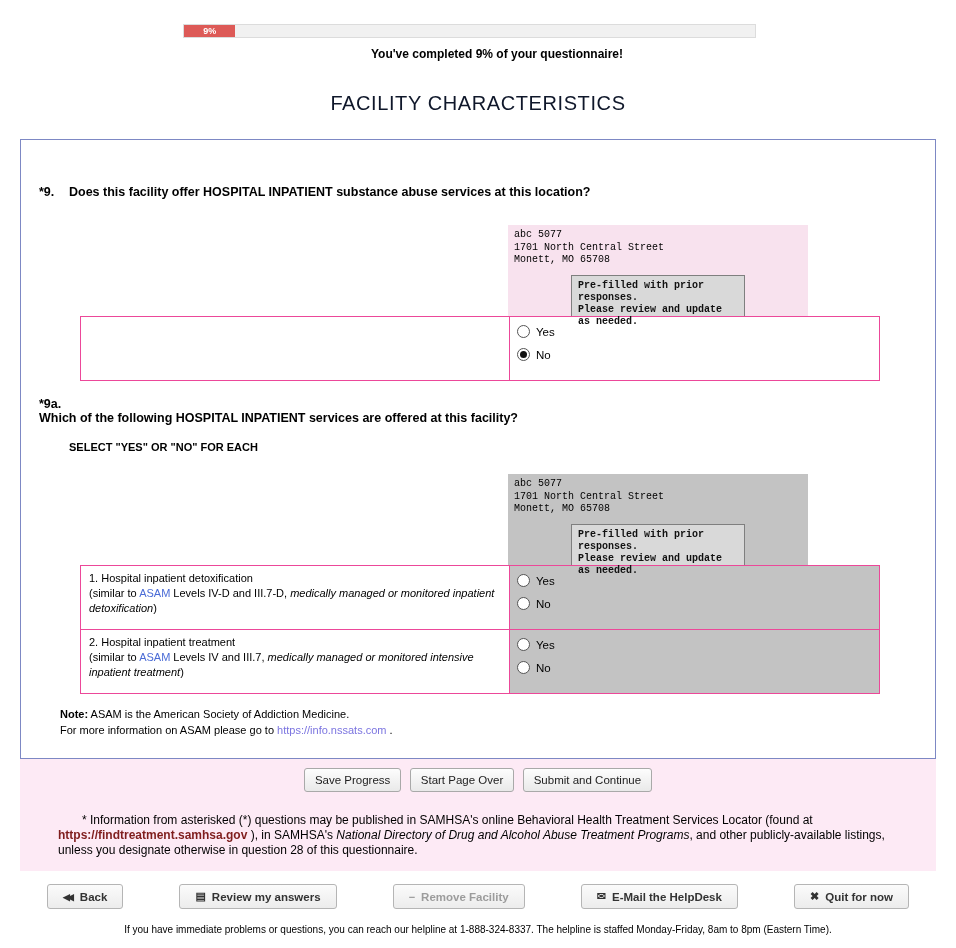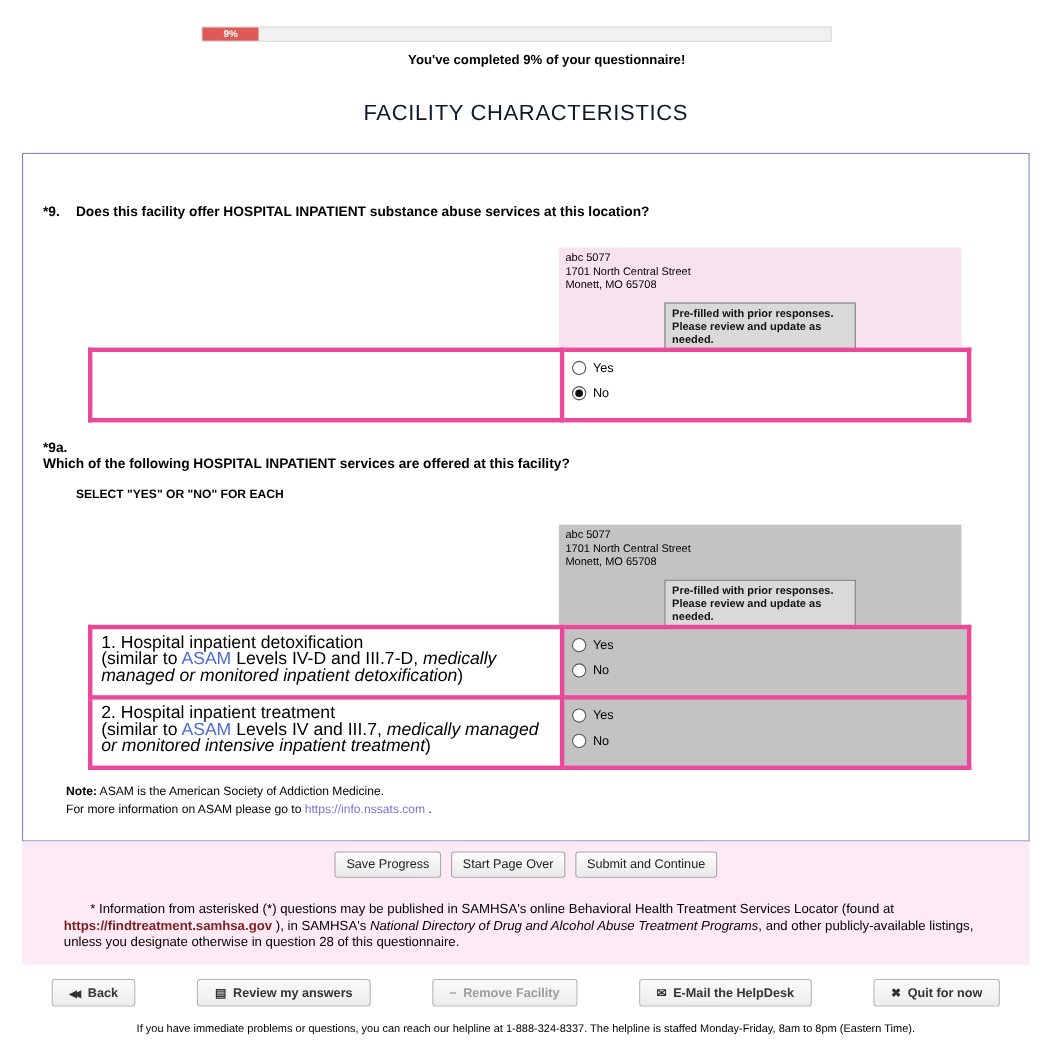--- a/index.html
+++ b/index.html
@@ -29,34 +29,34 @@
   .main-box {
     margin:24px 20px 0; border:1px solid #7d88c4; background:#fff; padding-bottom:20px;
   }
   .q-row { display:flex; margin:45px 18px 0; }
   .q-num { width:30px; font-weight:bold; font-size:12.5px; flex:none; }
   .q-text { font-weight:bold; font-size:12.5px; }
   .instruction { margin:16px 0 0 48px; font-weight:bold; font-size:11px; }
 
   
   .prefill-panel {
-    width:366px; margin-left:487px; margin-top:26px; height:91px; padding:4px 6px;
+    width:300px; margin-left:487px; margin-top:26px; height:91px; padding:4px 6px;font-family:Liberation Mono, monospace;
   }
   .prefill-panel.pink { background:#f8e2ee; }
   .prefill-panel.gray { background:#c3c3c3; }
   .facility-line { font-size:10px; line-height:12.5px; }
   .prefill-notice {
     width:174px; margin:8px auto 0; background:#d9d9d9; border:1px solid #7f7f7f;
     padding:4px 6px; font-size:10px; font-weight:bold; line-height:12px; color:#111;
   }
 
   
   .answer-table { border-collapse:collapse; margin-left:59px; }
-  .answer-table td { border:4px solid #ec4899; vertical-align:top; }
-  td.q-cell { width:429px; padding:5px 8px; font-size:16px; line-height:15px; background:#fff; }
+  .answer-table td { border:1px solid #ec4899; vertical-align:top; }
+  td.q-cell { width:429px; padding:5px 8px; font-size:11px; line-height:15px; background:#fff; }
   td.opt-cell { width:370px; height:64px; padding:8px 0 0 7px; background:#fff; }
   td.opt-cell.gray-bg { background:#c3c3c3; }
   .opt { display:flex; align-items:center; margin-bottom:10px; cursor:pointer; }
   .radio {
     width:13px; height:13px; border:1px solid #555; border-radius:50%;
     background:#fff; display:inline-block; flex:none;
   }
   .radio.checked::after {
     content:""; display:block; width:7px; height:7px; margin:2px; background:#111; border-radius:50%;
   }

